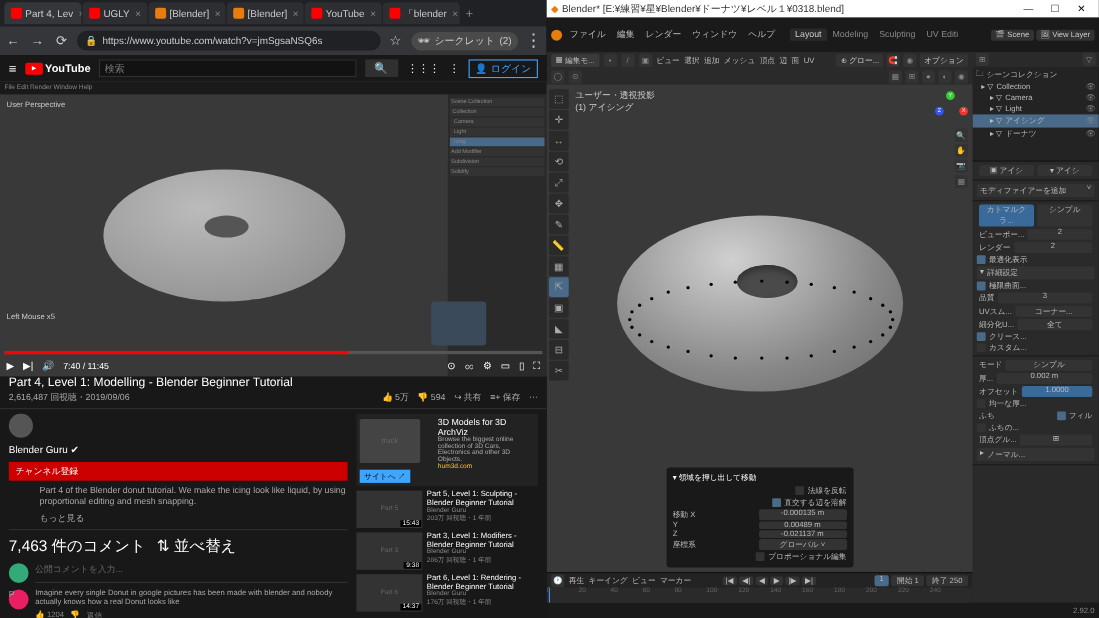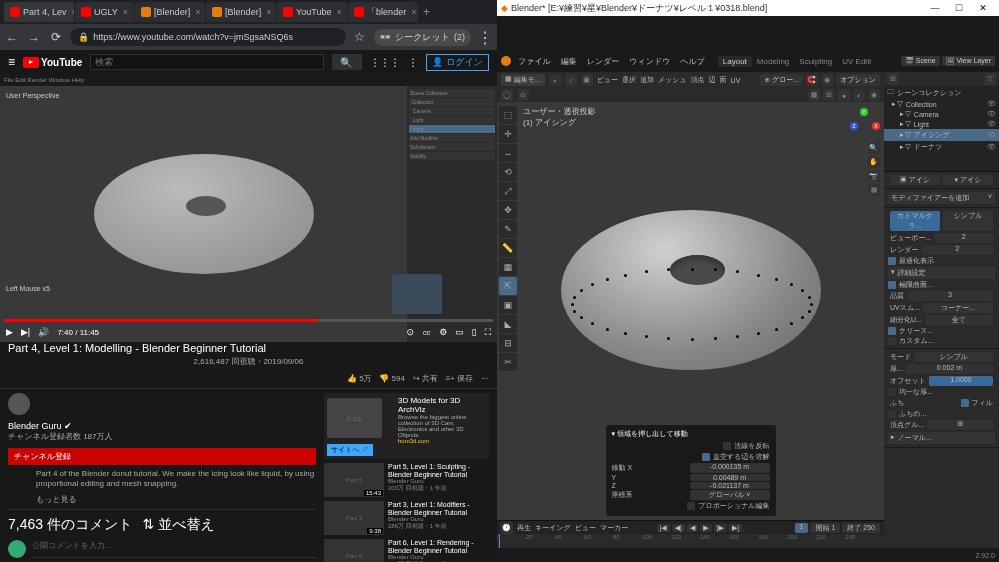--- a/index.html
+++ b/index.html
@@ -50,21 +50,21 @@
 
 .progress { position: absolute; bottom: 20px; left: 4px; right: 4px; height: 3px; background: #555; }
 .progress-fill { height: 100%; width: 64%; background: #f00; }
 .vid-ctrl { position: absolute; bottom: 0; left: 0; right: 0; height: 20px; display: flex; align-items: center; padding: 0 6px; gap: 8px; color: #fff; font-size: 9px; }
 .vid-btn { cursor: pointer; }
 .vid-time { font-size: 8px; }
 .spacer { flex: 1; }
 
 .meta { padding: 0 8px; color: #fff; }
 .vtitle { font-size: 11px; }
-.vstats { font-size: 8px; color: #aaa; display: flex; align-items: center; gap: 6px; margin-top: 2px; flex-direction: column; }
+.vstats { font-size: 8px; color: #aaa; display: flex; gap: 6px; margin-top: 2px; }
 .actions { margin-left: auto; display: flex; gap: 8px; font-size: 8px; color: #aaa; }
 .act { display: flex; align-items: center; gap: 2px; }
 .hr { height: 1px; background: #303030; margin: 4px 0; }
 
 .below { display: flex; padding: 0 8px; gap: 8px; flex: 1; overflow: hidden; }
 .primary { flex: 1; font-size: 8px; color: #aaa; }
 .channel { display: flex; gap: 6px; margin-bottom: 4px; flex-direction: column; }
 .avatar { width: 22px; height: 22px; border-radius: 50%; background: #555; flex-shrink: 0; }
 .chinfo { flex: 1; }
 .chname { color: #fff; font-size: 9px; }
@@ -95,21 +95,21 @@
 .rec-c { color: #888; font-size: 6px; }
 
 
 .blender { width: 502px; height: 100%; background: #1a1a1a; display: flex; flex-direction: column; }
 .win-title { height: 16px; background: #fff; display: flex; align-items: center; padding: 0 4px; font-size: 9px; color: #333; }
 .win-title-txt { flex: 1; }
 .win-btns { display: flex; }
 .win-btn { width: 24px; text-align: center; font-size: 9px; }
 .win-btn.close { color: #000; }
 
-.bl-menubar { height: 16px; background: #1a1a1a; display: flex; align-items: flex-start; padding: 0 4px; gap: 4px; font-size: 8px; color: #bbb; margin-top: 40px; }
+.bl-menubar { height: 31px; background: #1a1a1a; display: flex; align-items: center; padding: 0 4px; gap: 4px; font-size: 8px; color: #bbb; }
 .bl-logo { width: 10px; height: 10px; background: #e87d0d; border-radius: 50%; }
 .bl-menu { padding: 0 3px; }
 .bl-tabs { display: flex; gap: 0; margin-left: 6px; }
 .bl-tab { padding: 1px 5px; font-size: 8px; color: #888; }
 .bl-tab.active { background: #2a2a2a; color: #ccc; border-radius: 2px 2px 0 0; }
 .bl-scene { margin-left: auto; display: flex; gap: 2px; align-items: center; }
 .bl-field { background: #333; padding: 1px 4px; font-size: 7px; color: #ccc; border-radius: 2px; }
 
 .bl-body { flex: 1; display: flex; overflow: hidden; }
 .bl-viewport { flex: 1; display: flex; flex-direction: column; background: #393939; position: relative; }
@@ -308,21 +308,20 @@
       </div>
     </div>
     <div class="hr"></div>
 
     <div class="below">
       <div class="primary">
         <div class="channel">
           <div class="avatar"></div>
           <div class="chinfo">
             <div class="chname"><span>Blender Guru</span> <span>✔</span></div>
-            <div>チャンネル登録者数 187万人</div>
           </div>
           <div class="sub">チャンネル登録</div>
         </div>
         <div class="desc">Part 4 of the Blender donut tutorial. We make the icing look like liquid, by using proportional editing and mesh snapping.</div>
         <div class="more">もっと見る</div>
         <div class="hr"></div>
         <div class="comments-h">
           <span>7,463 件のコメント</span>
           <span>⇅ <span>並べ替え</span></span>
         </div>

